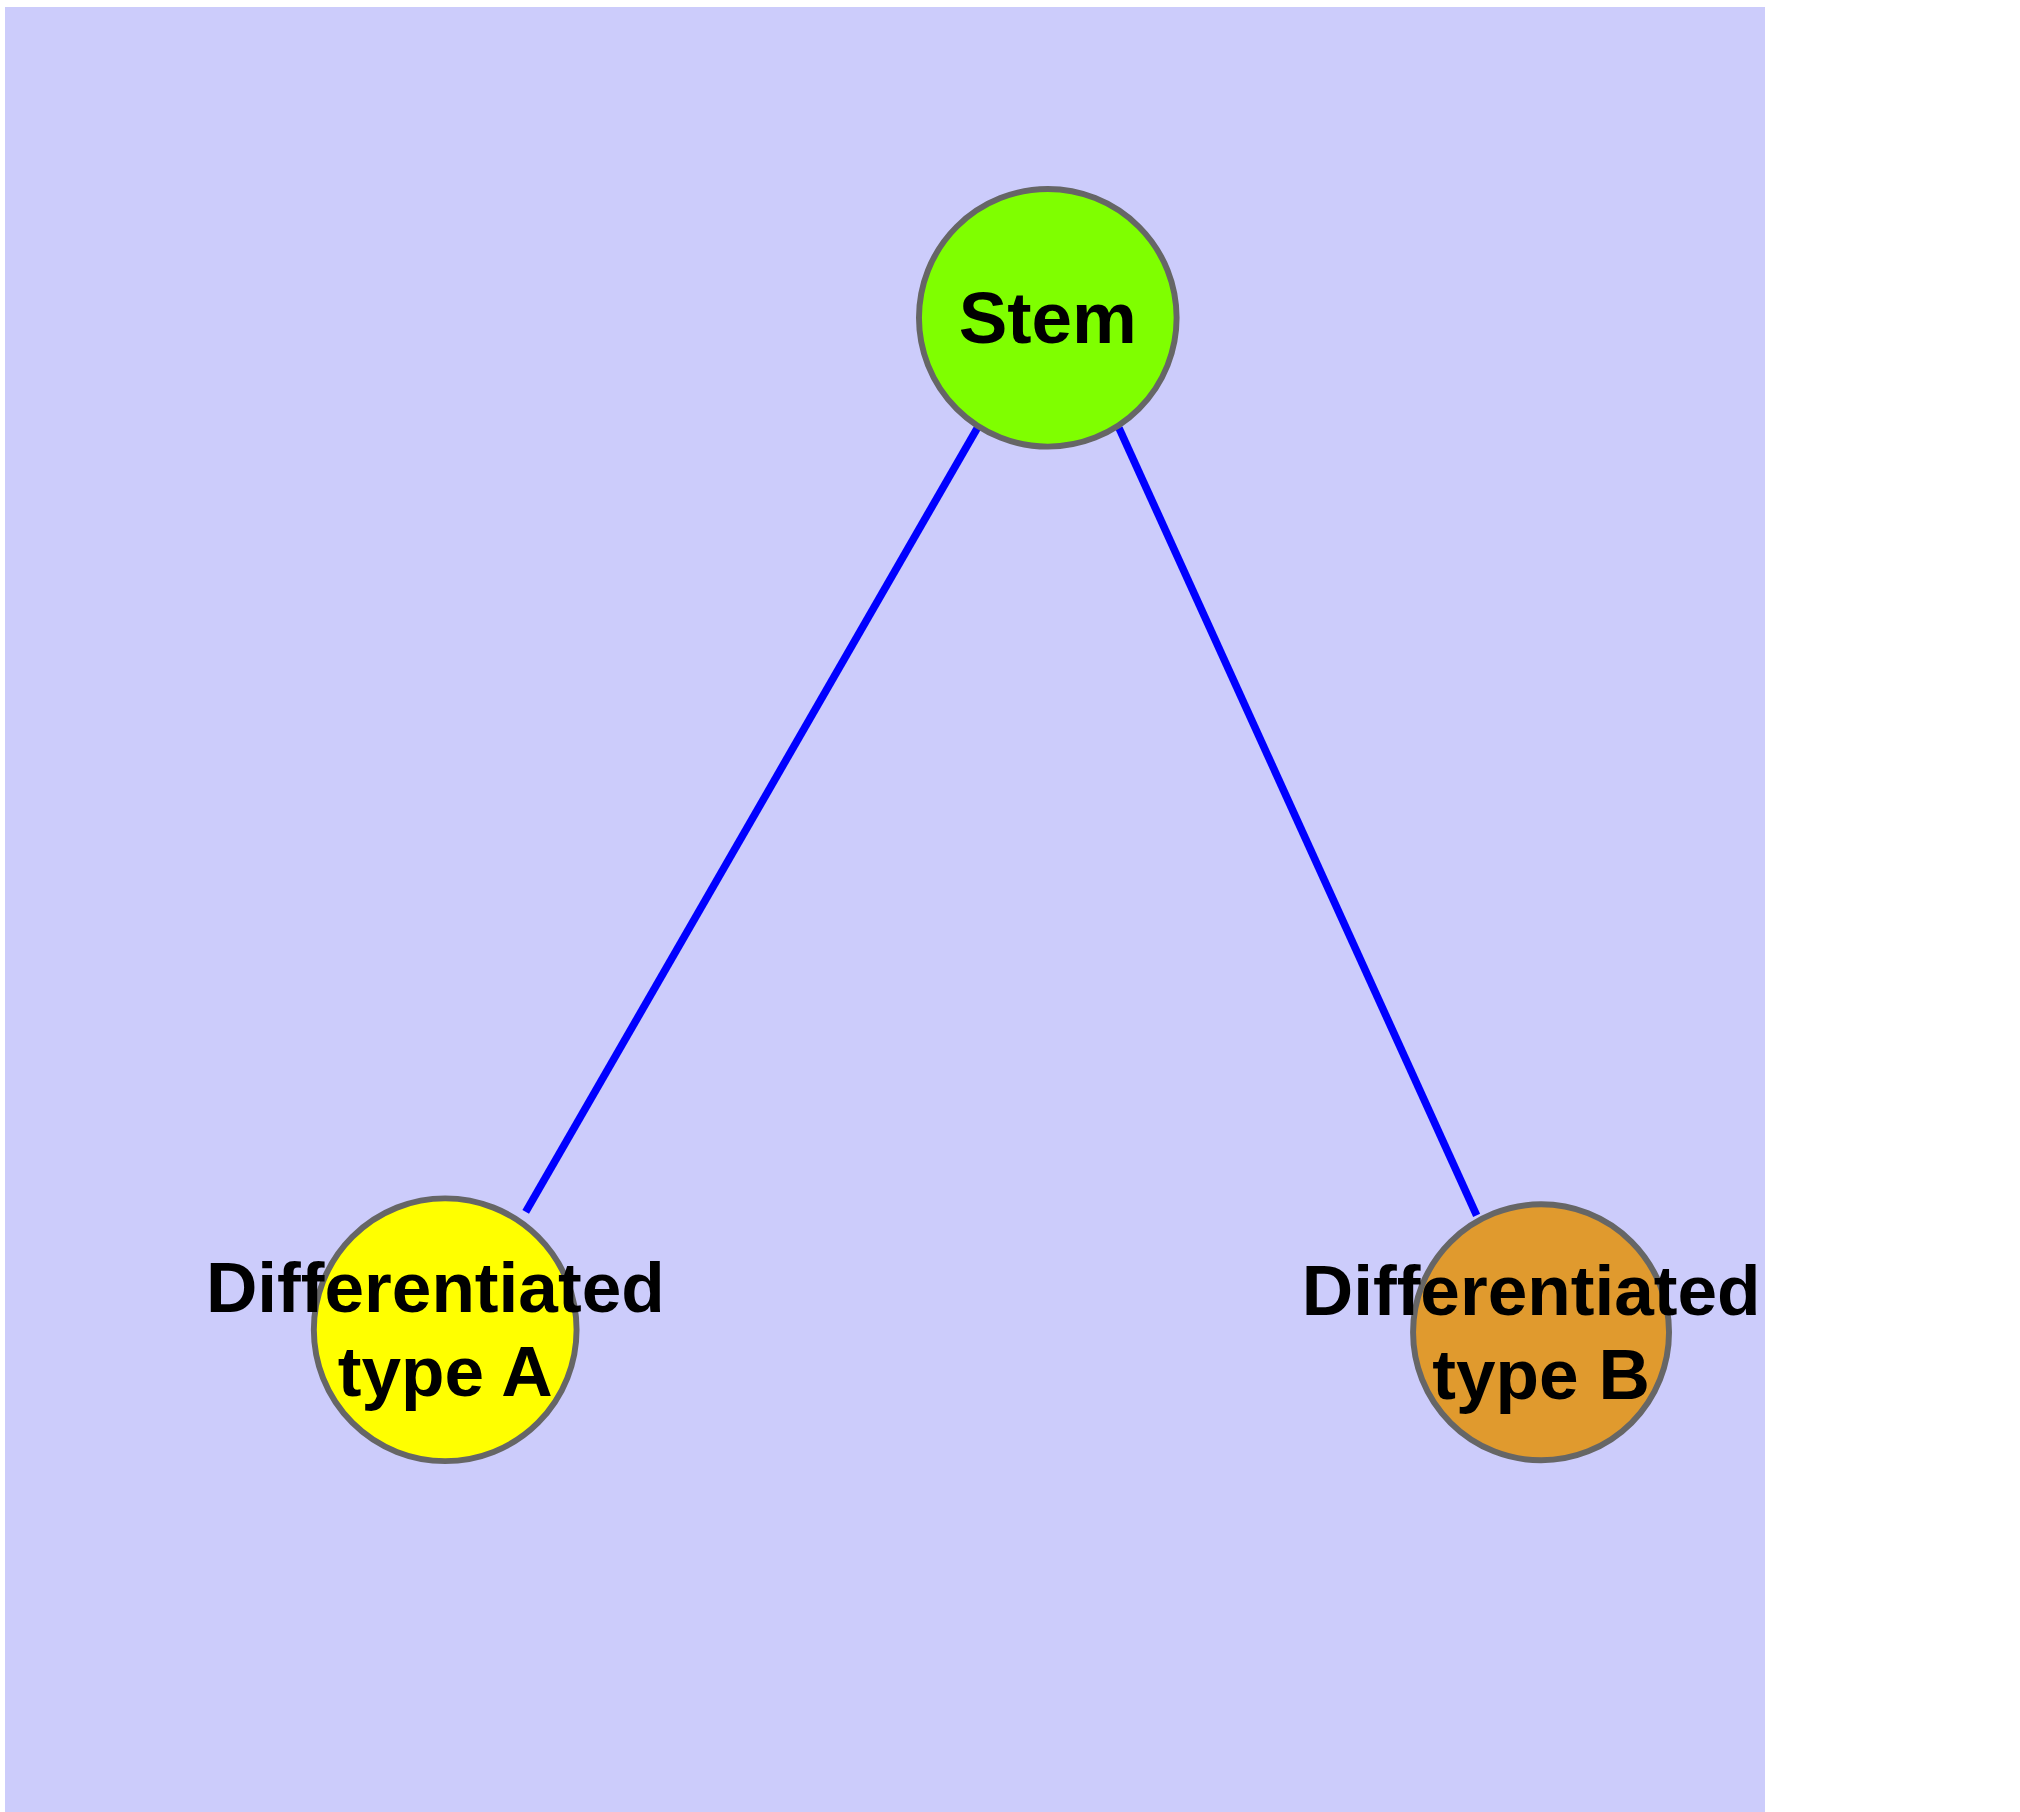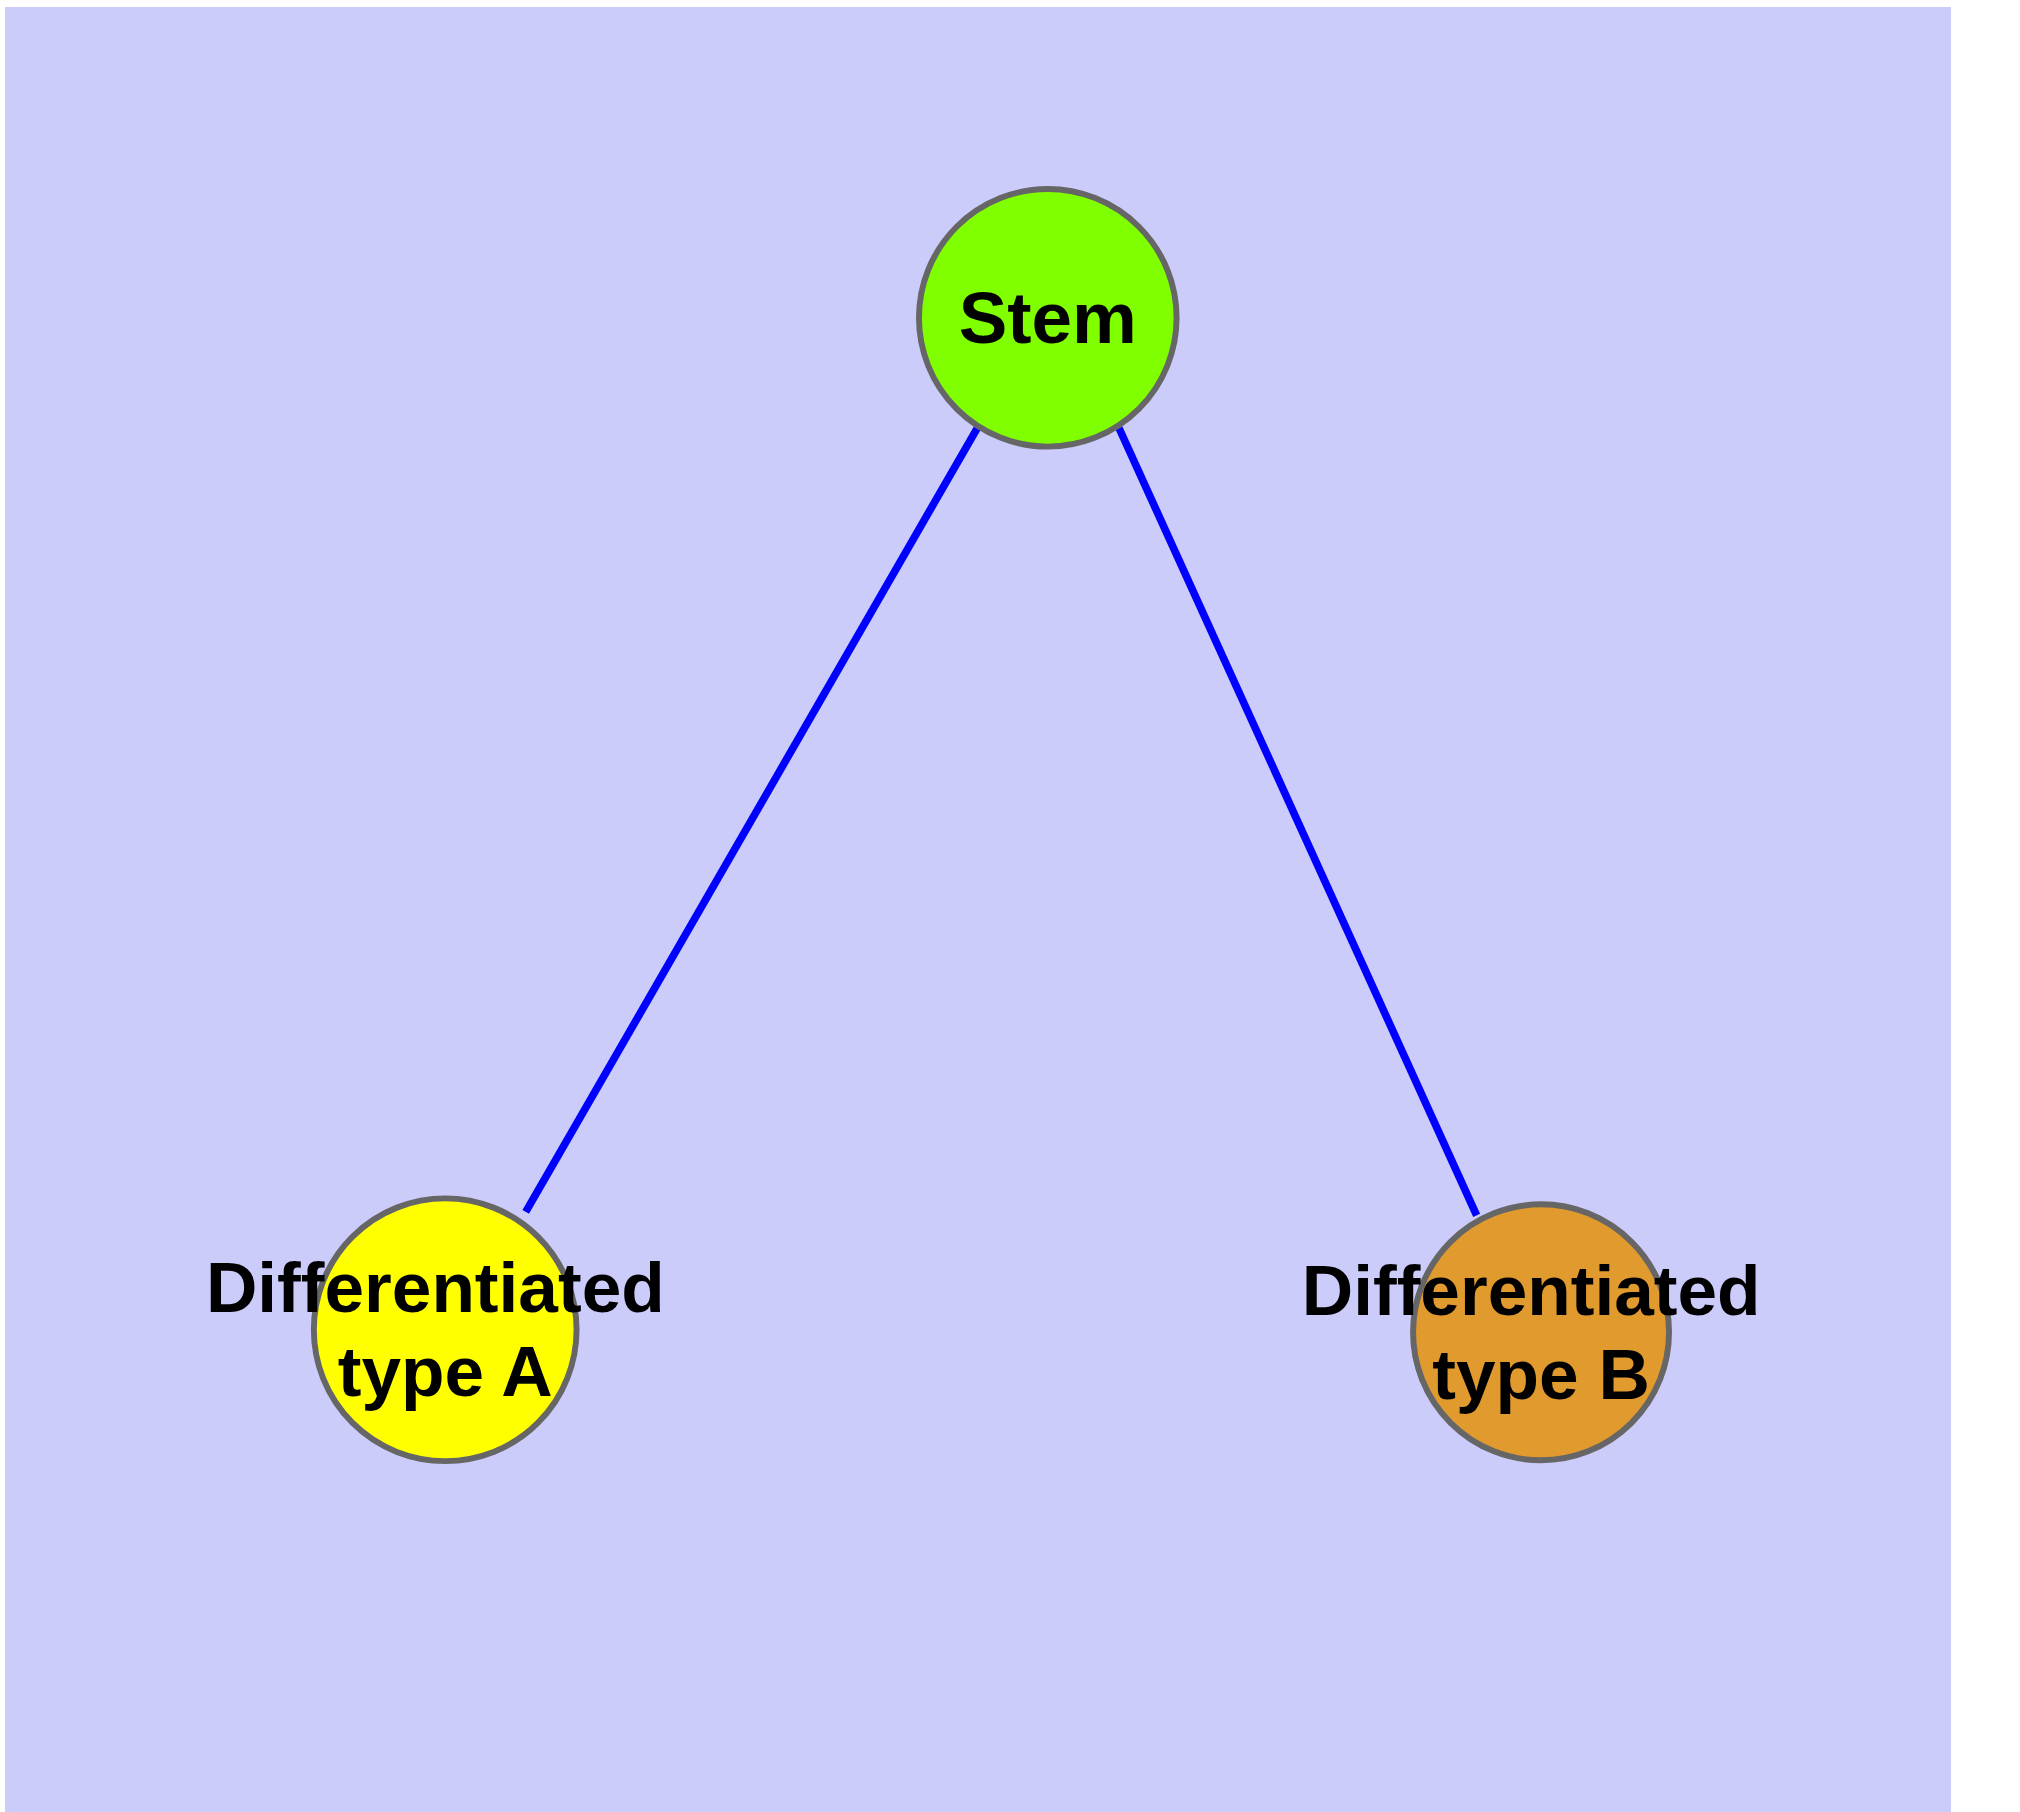--- a/index.html
+++ b/index.html
@@ -43,21 +43,21 @@
   }
   .node-label-root { font-size: 86px; }
   .node-label-leaf { font-size: 84px; }
   .edge-line {
     stroke-linecap: butt;
   }
 </style>
 </head>
 <body>
 
-<div id="stage" style="width: 1951px; height: 1812px; background: rgb(255, 255, 255);">
+<div id="stage" style="width: 1765px; height: 1812px; background: rgb(255, 255, 255);">
 
   <div id="canvas-bg" style="background: rgb(204, 204, 251);"></div>
 
   <svg id="graph-svg" viewBox="0 0 2384 2138" xmlns="http://www.w3.org/2000/svg">
 
     <g>
       <line class="edge-line" x1="1154" y1="503" x2="620" y2="1430" stroke="#0000ff" stroke-width="9"></line>
       <line class="edge-line" x1="1320" y1="505" x2="1742" y2="1434" stroke="#0000ff" stroke-width="9"></line>
     </g>
 

